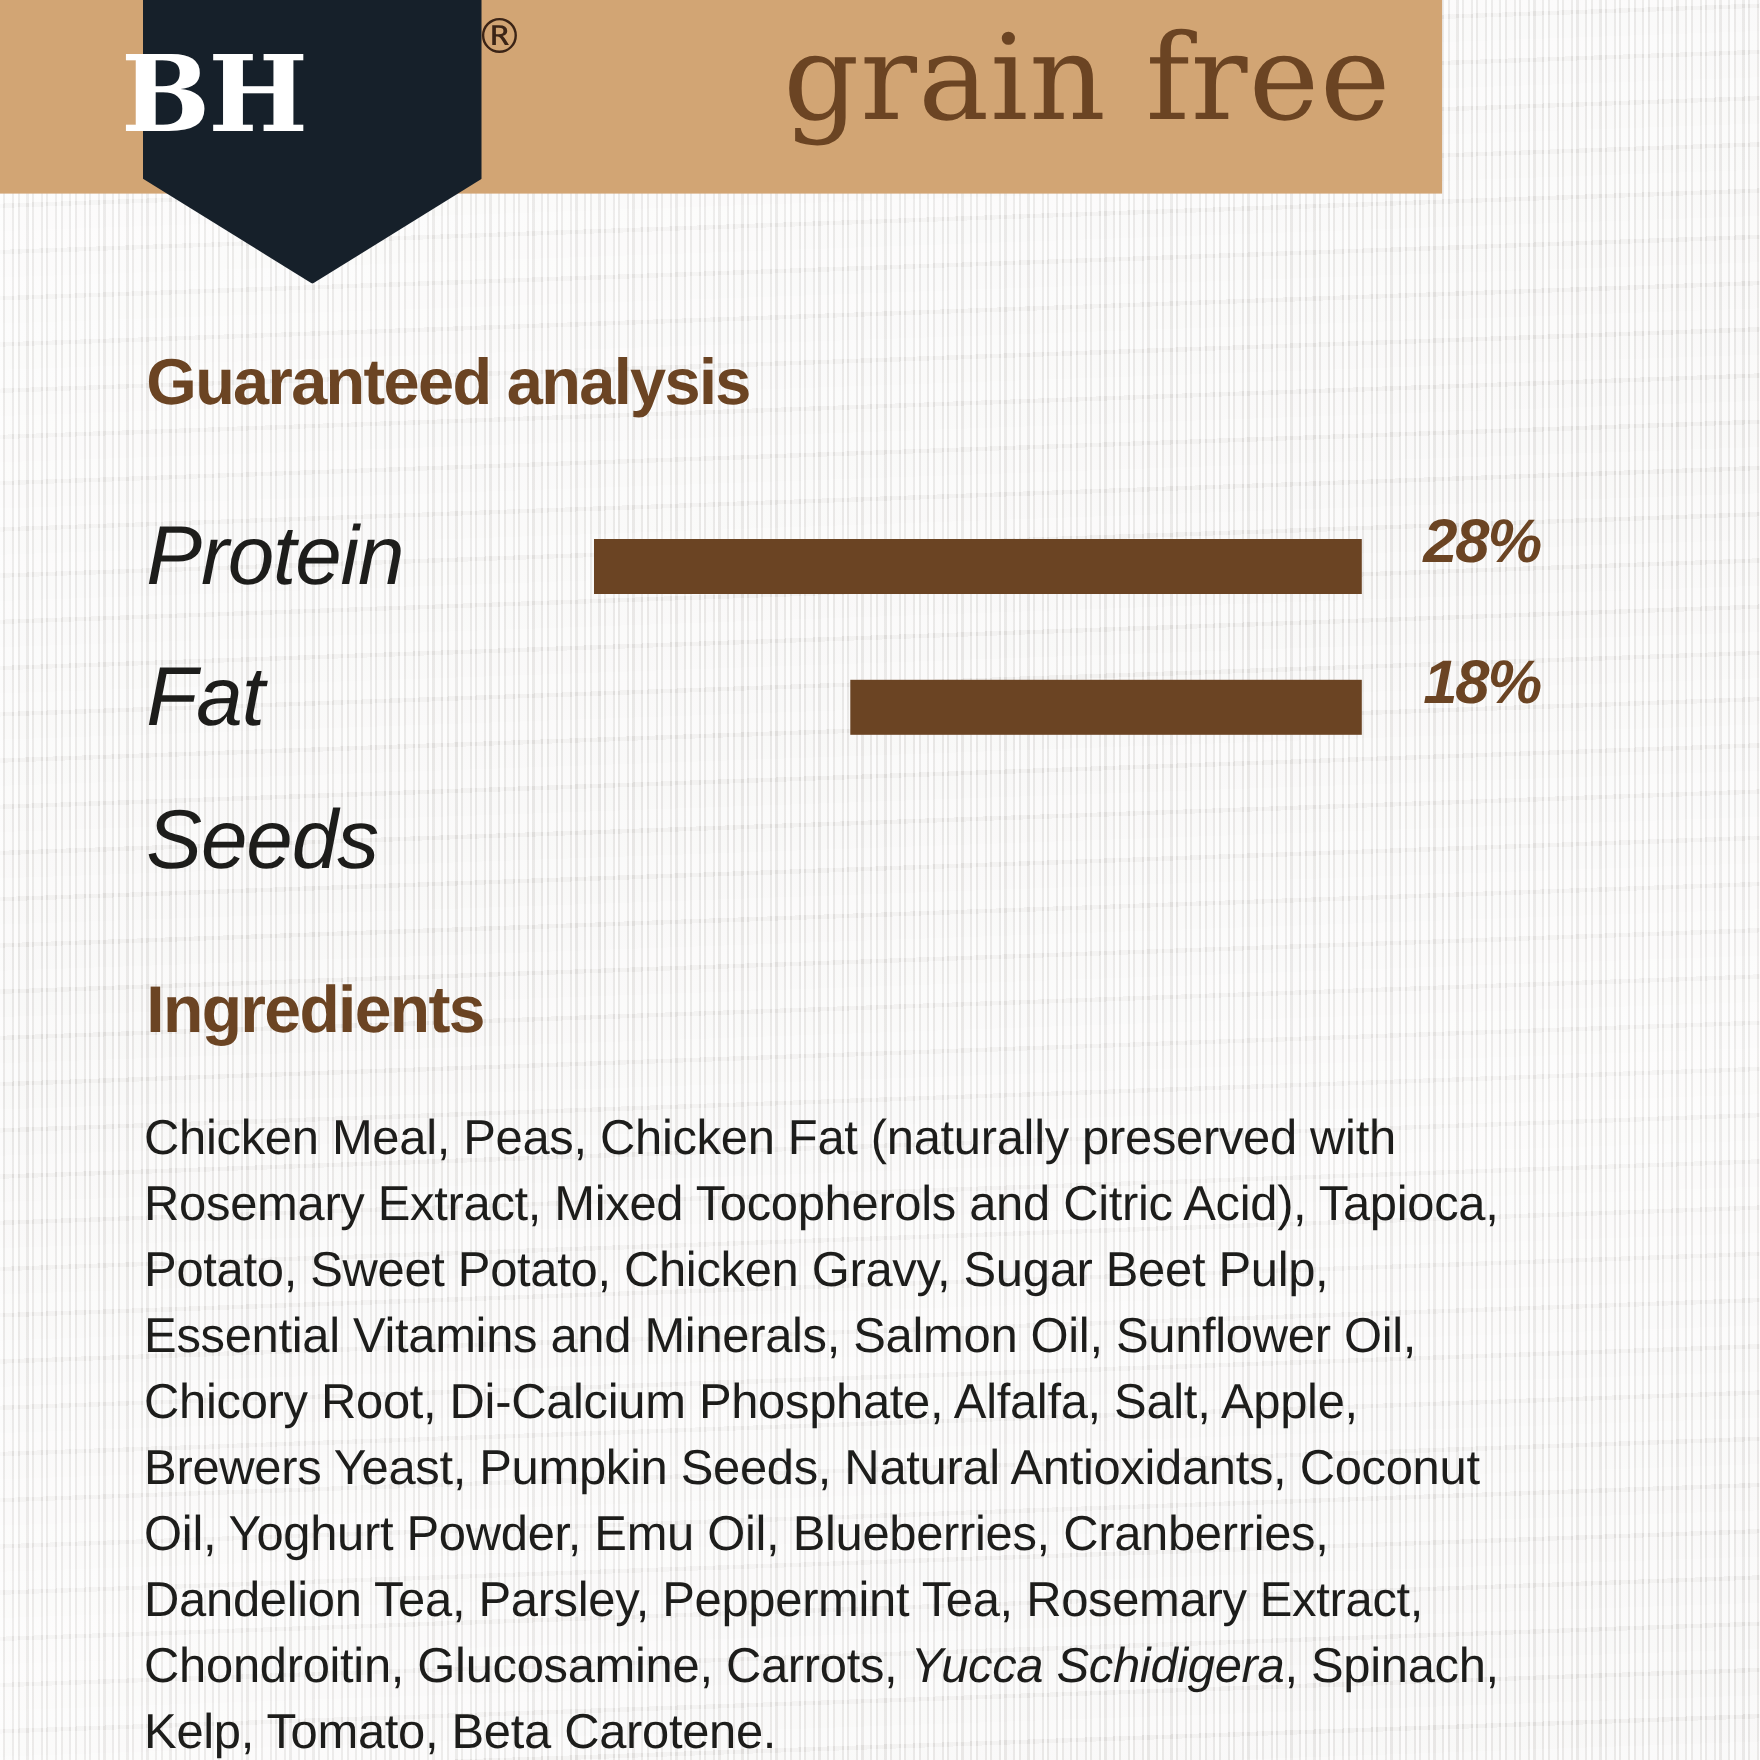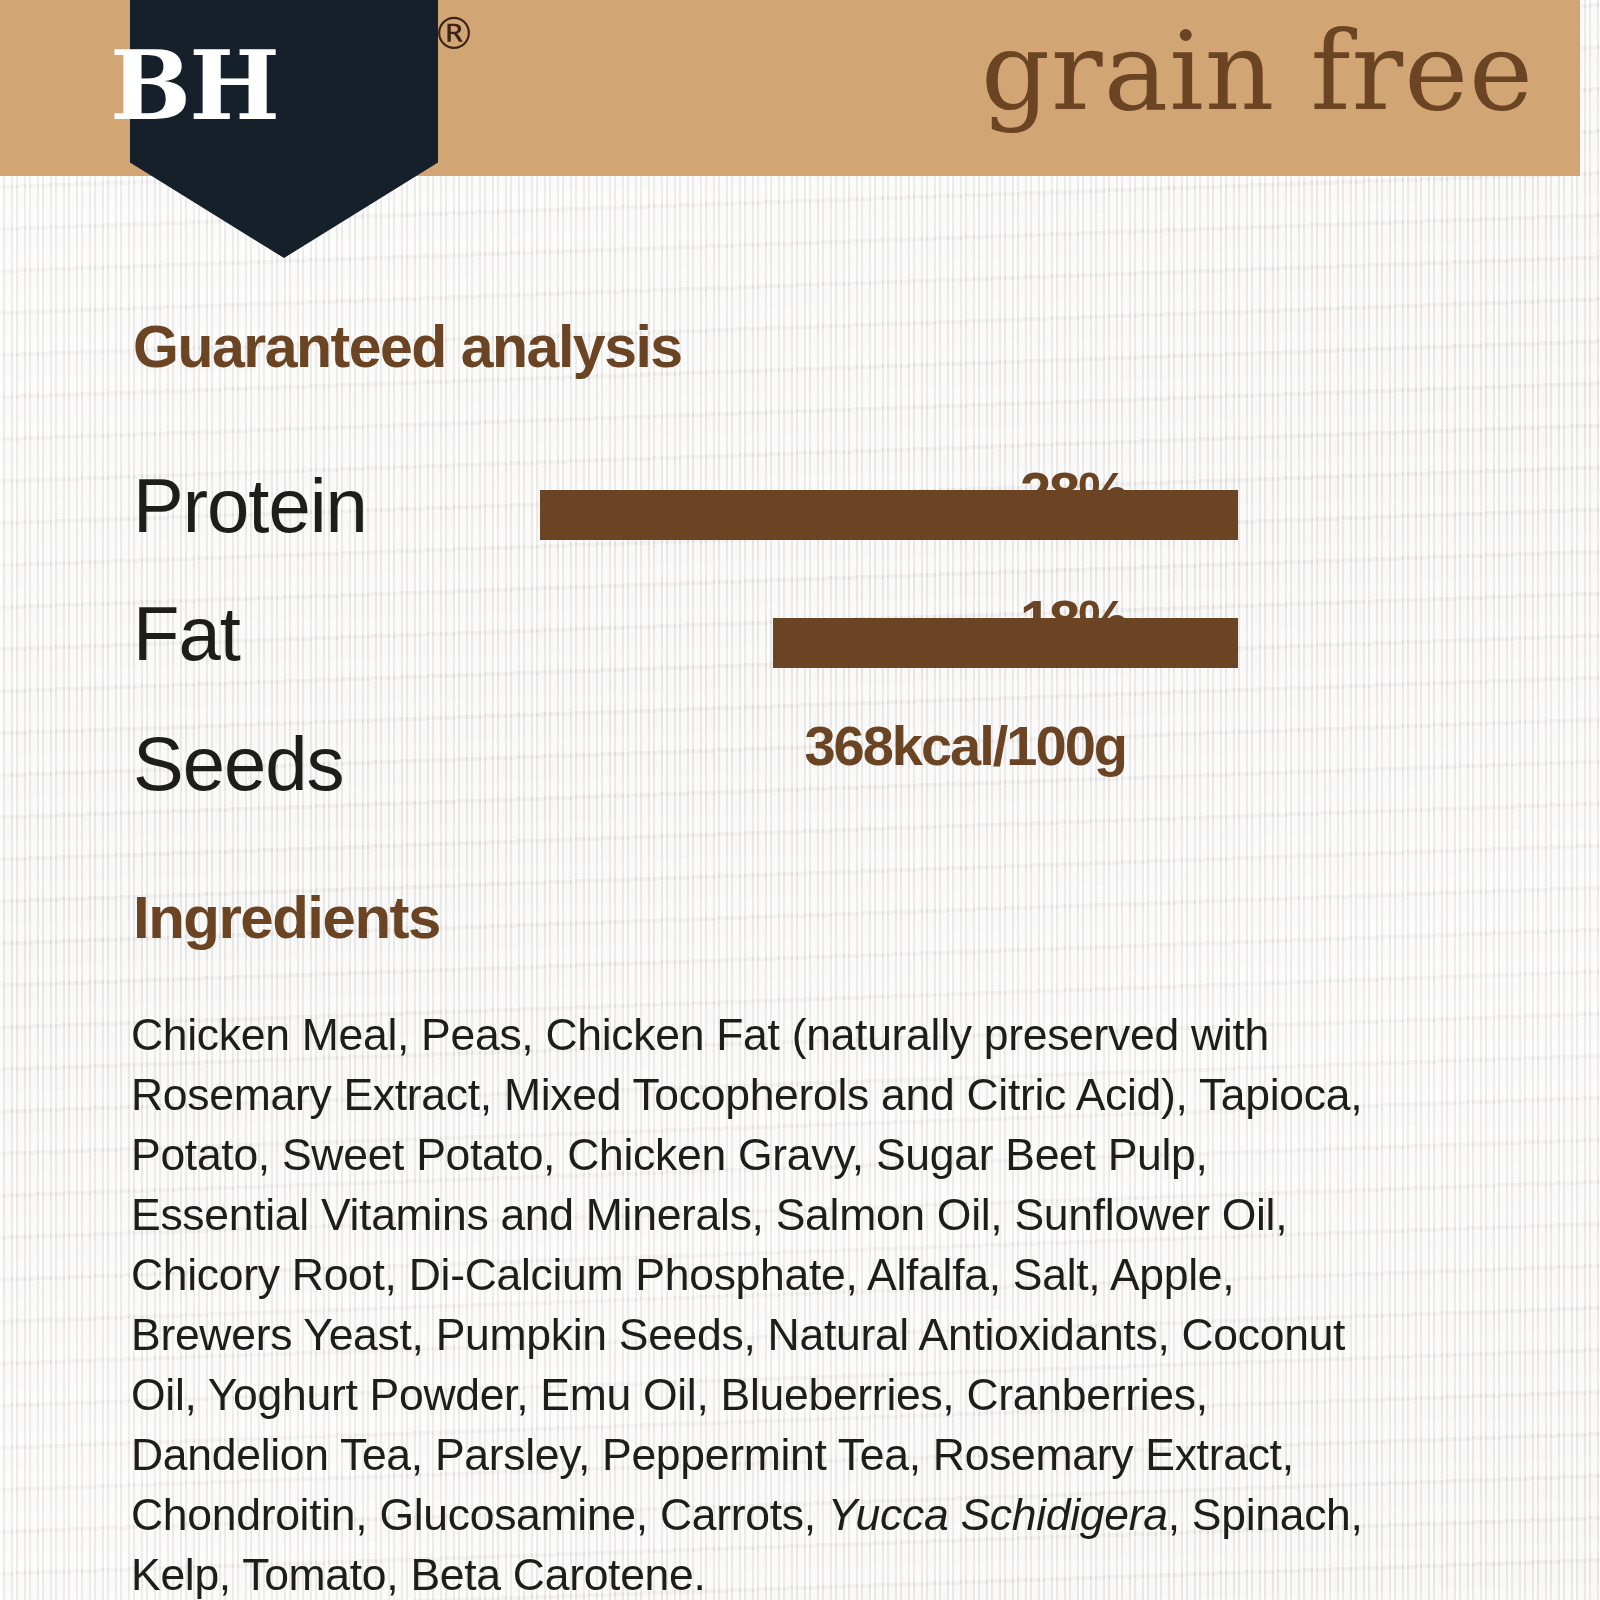--- a/index.html
+++ b/index.html
@@ -38,21 +38,21 @@
         rgba(255,255,255,0.40) 42px),
       linear-gradient(160deg, #f6f5f4 0%, #e9e7e5 45%, #f3f1f0 70%, #e7e5e3 100%);
     overflow: hidden;
   }
 
   
   .header-band {
     position: absolute;
     left: 0;
     top: 0;
-    width: 1580px;
+    width: 1311px;
     height: 176px;
     background: #d2a574;
     text-align: right;
   }
 
   .grain-free {
     position: absolute;
     right: 46px;
     top: 18px;
     font-family: "DejaVu Serif", serif;
@@ -110,21 +110,22 @@
     white-space: nowrap;
   }
   #heading-analysis { top: 318px; font-size: 59px; }
   #heading-ingredients { top: 888px; font-size: 60px; }
 
   
   .analysis {
     position: absolute;
     left: 0;
     top: 468px;
-    width: 1278px;
+    width: 1552px;
+    font-style: italic;
   }
   .row {
     position: relative;
     height: 118px;
   }
   .row-label {
     position: absolute;
     left: 133px;
     top: 0;
     font-family: "Liberation Sans", sans-serif;
@@ -207,21 +208,20 @@
     </div>
 
     <div class="row" id="row-fat">
       <div class="row-label">Fat</div>
       <div class="row-bar"></div>
       <div class="row-value">18%</div>
     </div>
 
     <div class="row" id="row-energy">
       <div class="row-label">Seeds</div>
-      <div class="row-value">368kcal/100g</div>
     </div>
 
   </div>
 
   <div class="heading" id="heading-ingredients">Ingredients</div>
 
   <div class="ingredients-body">
     <span>Chicken Meal, Peas, Chicken Fat (naturally preserved with Rosemary Extract, Mixed Tocopherols and Citric Acid), Tapioca, Potato, Sweet Potato, Chicken Gravy, Sugar Beet Pulp, Essential Vitamins and Minerals, Salmon Oil, Sunflower Oil, Chicory Root, Di-Calcium Phosphate, Alfalfa, Salt, Apple, Brewers Yeast, Pumpkin Seeds, Natural Antioxidants, Coconut Oil, Yoghurt Powder, Emu Oil, Blueberries, Cranberries, Dandelion Tea, Parsley, Peppermint Tea, Rosemary Extract, Chondroitin, Glucosamine, Carrots, </span><i>Yucca Schidigera</i><span>, Spinach, Kelp, Tomato, Beta Carotene.</span>
   </div>
 

